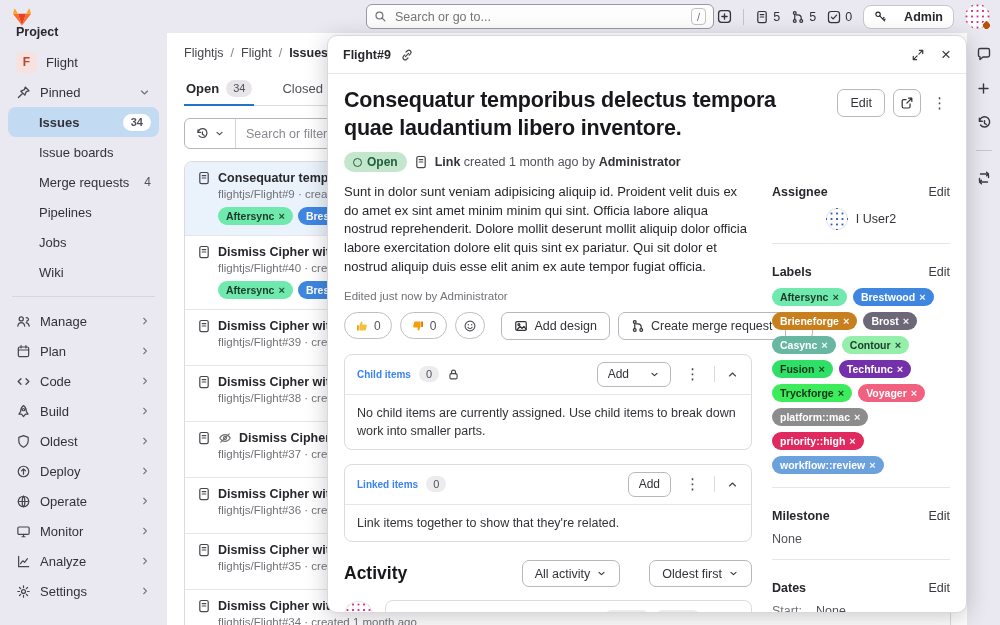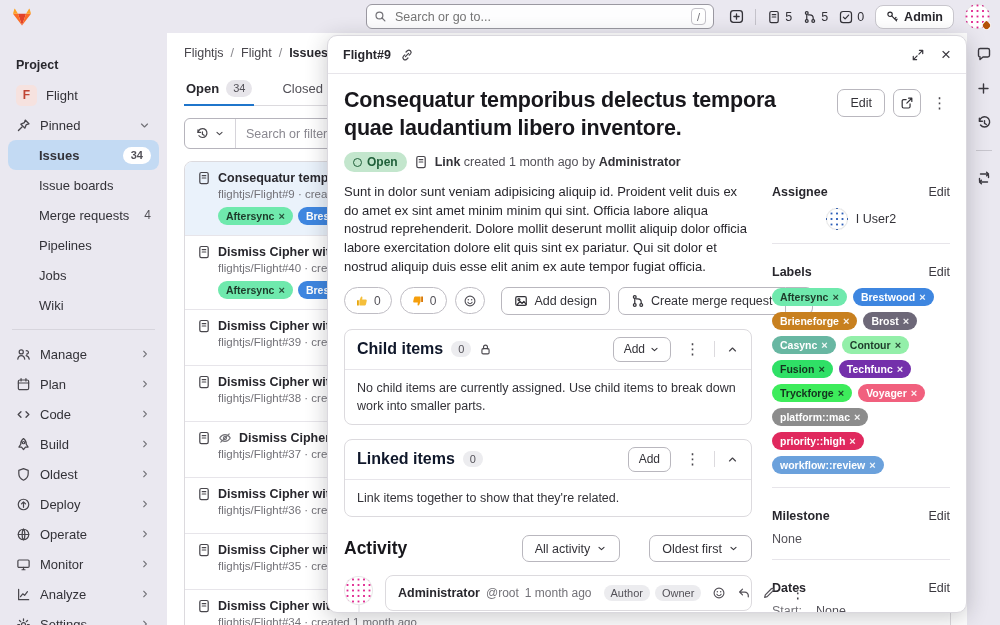--- a/index.html
+++ b/index.html
@@ -19,34 +19,34 @@
   .search-box { position:absolute; left:366px; top:4px; width:348px; height:25px;
     background:#fdfdfe; border:1px solid #9a98a1; border-radius:6px;
     display:flex; align-items:center; padding:0 7px; gap:6px; color:#737278; }
   .search-box input { border:0; outline:0; background:transparent; flex:1;
     font:12.5px "Liberation Sans",sans-serif; color:#333238; }
   .kbd { border:1px solid #c3c1c8; border-radius:4px; font-size:11px;
     padding:0 5px; height:17px; line-height:16px; color:#737278; background:#fff; }
   .top-right { margin-left:auto; display:flex; align-items:center; gap:11px; }
   .count-group { display:flex; align-items:center; gap:4px; font-size:12.5px; color:#333238; }
   .vdiv { width:1px; height:16px; background:#c4c2ca; }
-  .admin-btn { display:flex; align-items:center; gap:5px; height:24px; padding:0 10px;
+  .admin-btn { display:flex; align-items:center; gap:17px; height:24px; padding:0 10px;
     background:#fff; border:1px solid #c8c6cd; border-radius:8px;
     font-size:12.5px; font-weight:600; color:#28272d; }
   .identicon { border-radius:50%; background-color:#fff;
     background-image: radial-gradient(var(--c) 32%, transparent 36%);
     background-size:5.5px 5.5px; background-position:center;
     border:1px solid rgba(0,0,0,.09); }
   .top-avatar { position:relative; width:25px; height:25px; --c:#e0268f; }
   .top-avatar .decor { position:absolute; right:-2px; bottom:-2px; width:9px; height:9px;
     background:#b45309; border-radius:2px 50% 50% 50%; transform:rotate(45deg);
     border:1px solid #fff; }
 
   
-  .sidebar { position:absolute; top:48px; left:0; width:167px; bottom:0;
+  .sidebar { position:absolute; top:15px; left:0; width:167px; bottom:0;
     padding:8px 8px 6px; display:flex; flex-direction:column; font-size:13px; }
   .s-head { font-weight:700; font-size:12.5px; color:#28272d; padding:2px 8px 8px; }
   .s-row { display:flex; align-items:center; gap:9px; height:30px; padding:0 8px;
     border-radius:8px; color:#333238; flex:none; }
   .s-row .lbl { white-space:nowrap; }
   .s-sub { padding-left:31px; }
   .proj-av { width:21px; height:21px; border-radius:5px; background:#f6e2df;
     color:#c04433; font-weight:700; font-size:12px; display:flex;
     align-items:center; justify-content:center; }
   .s-count-pill { margin-left:auto; background:#fff; border-radius:10px; padding:0 8px;
@@ -128,25 +128,25 @@
   .pill-btn { display:inline-flex; align-items:center; gap:5px; height:27px; padding:0 10px;
     border:1px solid #bfbdc4; border-radius:14px; background:#fff; font-size:12px; color:#535158; }
   .right-group { margin-left:auto; display:flex; align-items:center; }
   .right-group .btn { margin-left:8px; }
   .split { display:flex; margin-left:8px; }
   .split .main { border-radius:7px 0 0 7px; margin-left:0; }
   .split .chev { border-radius:0 7px 7px 0; border-left:0; width:27px; padding:0; margin-left:0; }
 
   .card { border:1px solid #dcdade; border-radius:8px; margin-top:14px; }
   .card-head { display:flex; align-items:center; gap:8px; padding:7px 12px; }
-  .card-title { font-weight:700; font-size:16px; color:#0f172a; }
+  .card-title { font-weight:700; font-size:10px; color:#3b82f6; }
   .gray-pill { background:#ececef; border-radius:9px; padding:0 7px; height:16px;
     line-height:16px; font-size:11px; color:#535158; }
   .card-actions { margin-left:auto; display:flex; align-items:center; gap:11px; color:#48464c; }
-  .btn-sm { height:25px; padding:0 10px; font-size:12px; border-radius:7px; gap:4px; }
+  .btn-sm { height:25px; padding:0 10px; font-size:12px; border-radius:7px; gap:20px; }
   .mini-div { width:1px; height:16px; background:#dcdade; }
   .card-body { border-top:1px solid #e7e5ea; padding:9px 12px; font-size:12.5px;
     color:#333238; line-height:1.45; }
 
   .activity-head { display:flex; align-items:center; margin:18px 0 13px; }
   .activity-title { font-size:17.5px; font-weight:700; color:#18171c; margin:0; flex:1; }
   .activity-filters { display:flex; gap:8px; }
   .drop-btn { gap:6px; height:27px; font-size:12.5px;margin-left:21px; }
 
   .comments { position:relative; padding-left:41px; }
@@ -875,20 +875,21 @@
       <svg class="ic" width="14" height="14" style="color:#48464c">
           <use href="#i-doc"></use>
         </svg>
       <span><span class="bold">Link</span> <span>created 1 month ago by</span> <span class="bold">Administrator</span></span>
     </div>
 
     <div class="cols">
 
       <div class="m-main">
         <p class="desc">Sunt in dolor sunt veniam adipisicing aliquip id. Proident velit duis ex do amet ex sint amet minim minim qui sint. Officia labore aliqua nostrud reprehenderit. Dolore mollit deserunt mollit aliquip dolor officia labore exercitation dolore elit quis sint ex pariatur. Qui sit dolor et nostrud aliquip duis esse elit anim ex aute tempor fugiat officia.</p>
+        <div class="edited">Edited just now by Administrator</div>
 
         <div class="react-row">
           <button class="pill-btn">
             <svg class="ic" width="14" height="14">
                 <use href="#i-thumb-up"></use>
               </svg>
             <span>0</span>
           </button>
           <button class="pill-btn">
             <svg class="ic" width="14" height="14">

